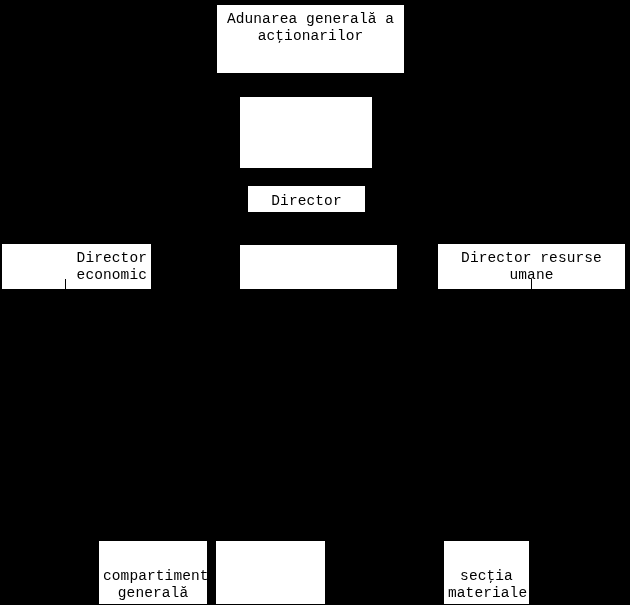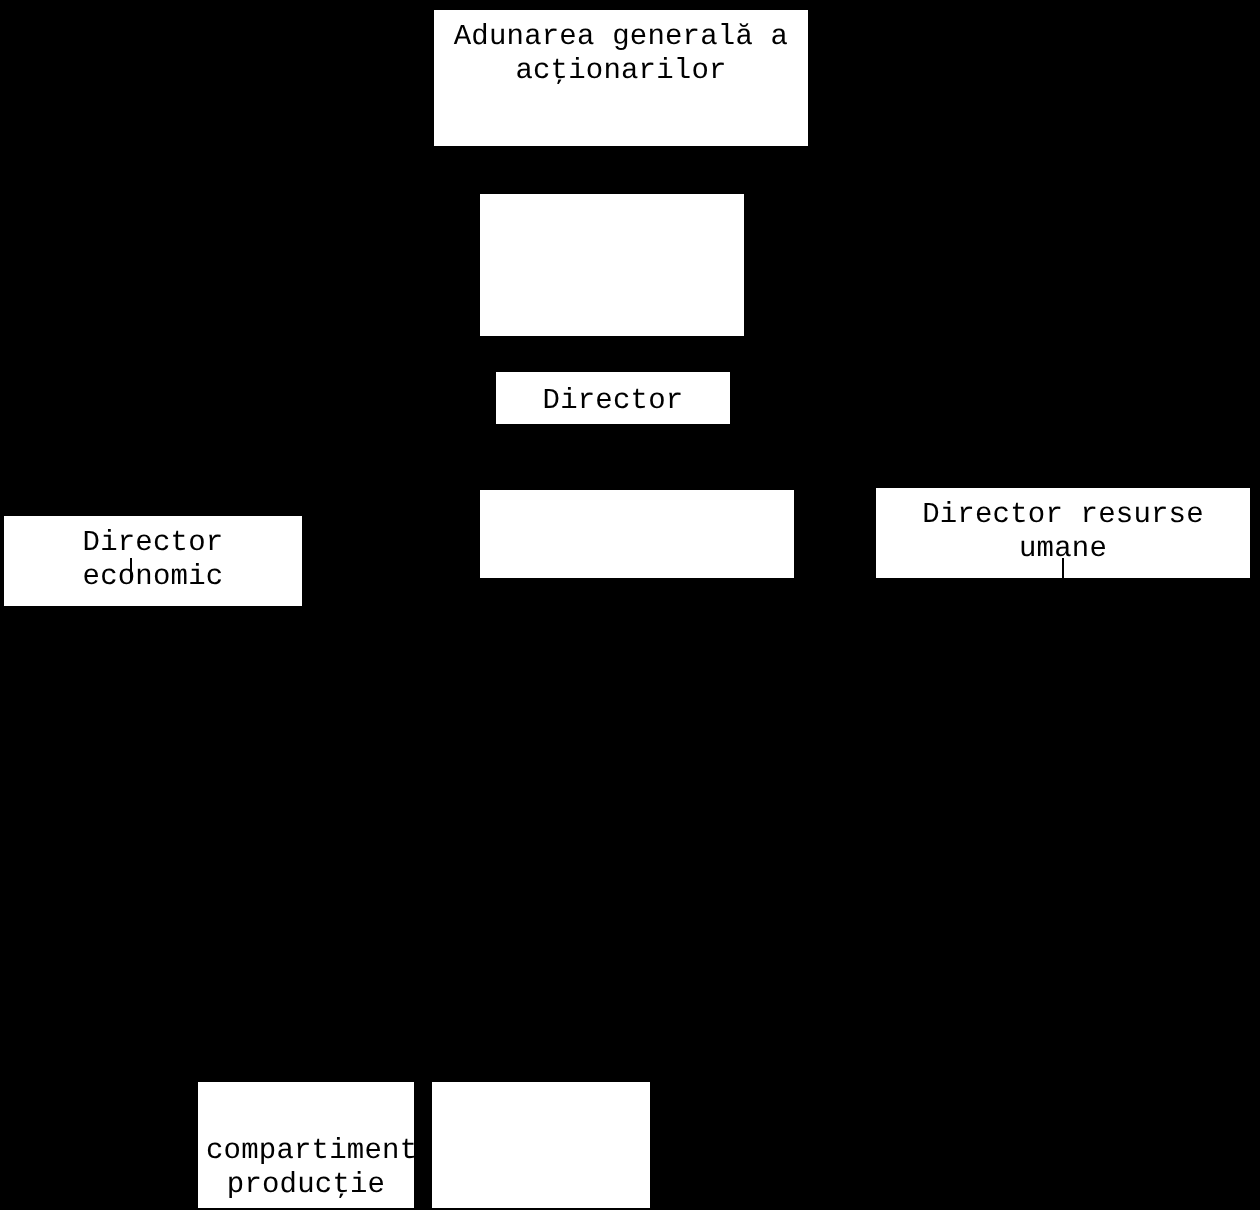--- a/index.html
+++ b/index.html
@@ -54,37 +54,40 @@
   </div>
 
   <div class="node" style="left:239px; top:96px; width:134px; height:73px;">
     <span class="node-label"></span>
   </div>
 
   <div class="node" style="left:247px; top:185px; width:119px; height:28px;">
     <span class="node-label">Director</span>
   </div>
 
-  <div class="node top-align" style="left:1px; top:257px; width:151px; height:47px;">
+  <div class="node top-align" style="left:1px; top:243px; width:151px; height:47px;text-align:right;">
     <span class="node-label">Director economic</span>
   </div>
   <div class="connector v" style="left:65px; top:279px; height:11px;"></div>
 
   <div class="node" style="left:239px; top:244px; width:159px; height:46px;">
     <span class="node-label"></span>
   </div>
 
   <div class="node top-align" style="left:437px; top:243px; width:189px; height:47px;justify-content:center;">
     <span class="node-label">Director resurse umane</span>
   </div>
   <div class="connector v" style="left:531px; top:279px; height:11px;"></div>
 
   <div class="node" style="left:98px; top:540px; width:110px; height:65px;">
-    <span class="node-label">compartiment producţie</span>
+    <span class="node-label">compartiment generală</span>
   </div>
 
   <div class="node" style="left:215px; top:540px; width:111px; height:65px;">
     <span class="node-label"></span>
   </div>
 
 
+  <div class="node" style="left:443px; top:540px; width:87px; height:65px;">
+    <span class="node-label">secţia materiale</span>
+  </div>
 
 </div>
 
 </body></html>

